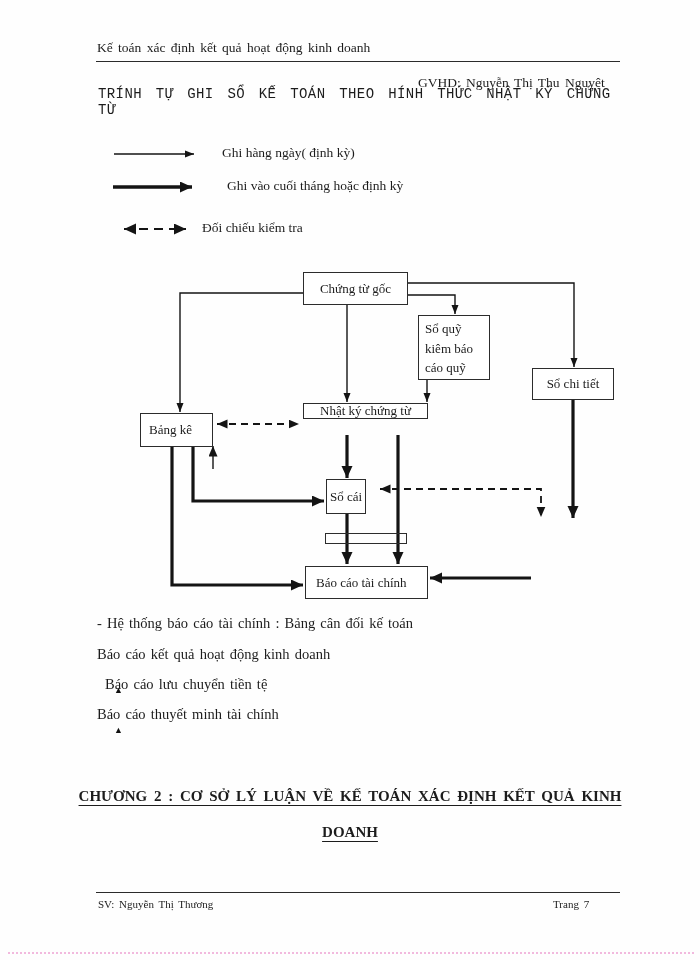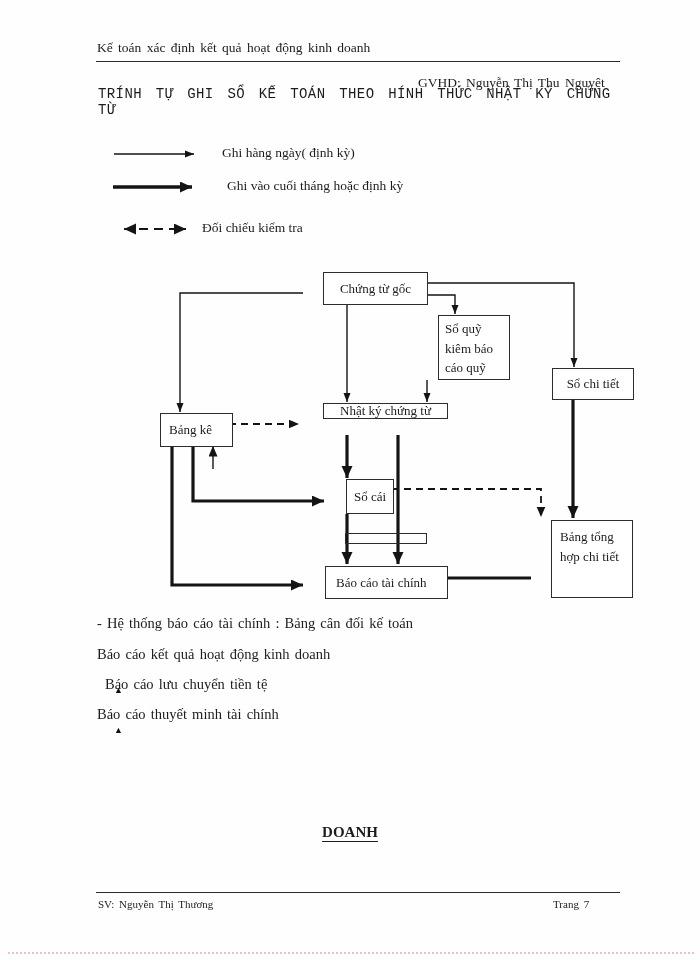--- a/index.html
+++ b/index.html
@@ -22,28 +22,27 @@
   .leg1{left:222px;top:145px;}
   .leg2{left:227px;top:178px;}
   .leg3{left:202px;top:220px;}
   
   .flow-svg{left:0;top:0;width:700px;height:960px;pointer-events:none;}
   
   .dbox{
     position:absolute;box-sizing:border-box;border:1.4px solid #2c2c2c;background:#fff;
     font-size:13px;line-height:1.5;display:flex;align-items:center;justify-content:center;
     text-align:left;
-    margin-left:20px;
   }
   .b-ctg {left:303px;top:272px;width:105px;height:33px;}
   .b-sq  {left:418px;top:315px;width:72px; height:65px;align-items:flex-start;justify-content:flex-start;padding:3px 1px 0 6px;}
   .b-sct {left:532px;top:368px;width:82px; height:32px;}
   .b-bk  {left:140px;top:413px;width:73px; height:34px;justify-content:flex-start;padding-left:8px;}
   .b-nkct{left:303px;top:403px;width:125px;height:16px;}
-  .b-sc  {left:326px;top:479px;width:48px; height:35px;}
+  .b-sc  {left:326px;top:479px;width:40px; height:35px;}
   .b-bar {left:325px;top:533px;width:82px; height:11px;background:transparent;}
   .b-bctc{left:305px;top:566px;width:123px;height:33px;justify-content:flex-start;padding-left:10px;}
   .b-btght{left:531px;top:520px;width:82px;height:78px;align-items:flex-start;justify-content:flex-start;padding:6px 0 0 8px;}
   
   .note{left:97px;font-size:14.5px;word-spacing:1.5px;}
   .n1{top:615px;}
   .n2{top:646px;}
   .n3{top:676px;margin-left:8px;}
   .n4{top:706px;}
   .stray{font-size:9px;color:#111;}
@@ -112,31 +111,30 @@
   </svg>
 
   <div class="dbox b-ctg">Chứng từ gốc</div>
   <div class="dbox b-sq">Sổ quỹ kiêm báo cáo quỹ</div>
   <div class="dbox b-sct">Sổ chi tiết</div>
   <div class="dbox b-bk">Bảng kê</div>
   <div class="dbox b-nkct">Nhật ký chứng từ</div>
   <div class="dbox b-sc">Sổ cái</div>
   <div class="dbox b-bar"></div>
   <div class="dbox b-bctc">Báo cáo tài chính</div>
-  <div class="dbox b-btght">Bảng tổng hợp chi tiết</div>
 
   <div class="abs note n1">- Hệ thống báo cáo tài chính : Bảng cân đối kế toán</div>
   <div class="abs note n2">Báo cáo kết quả hoạt động kinh doanh</div>
   <div class="abs note n3">Báo cáo lưu chuyển tiền tệ</div>
   <div class="abs note n4">Báo cáo thuyết minh tài chính</div>
   <div class="abs stray s1">▲</div>
   <div class="abs stray s2">▲</div>
 
   <div class="abs chapter">
-    <br>
+    <span>CHƯƠNG 2 : CƠ SỞ LÝ LUẬN VỀ KẾ TOÁN XÁC ĐỊNH KẾT QUẢ KINH</span><br>
     <span>DOANH</span>
   </div>
 
   <div class="abs ftr-rule"></div>
   <div class="abs ftr ftr-left">SV: Nguyễn Thị Thương</div>
   <div class="abs ftr ftr-right">Trang 7</div>
   <div class="abs pink-dots"></div>
 
 </div>
 

